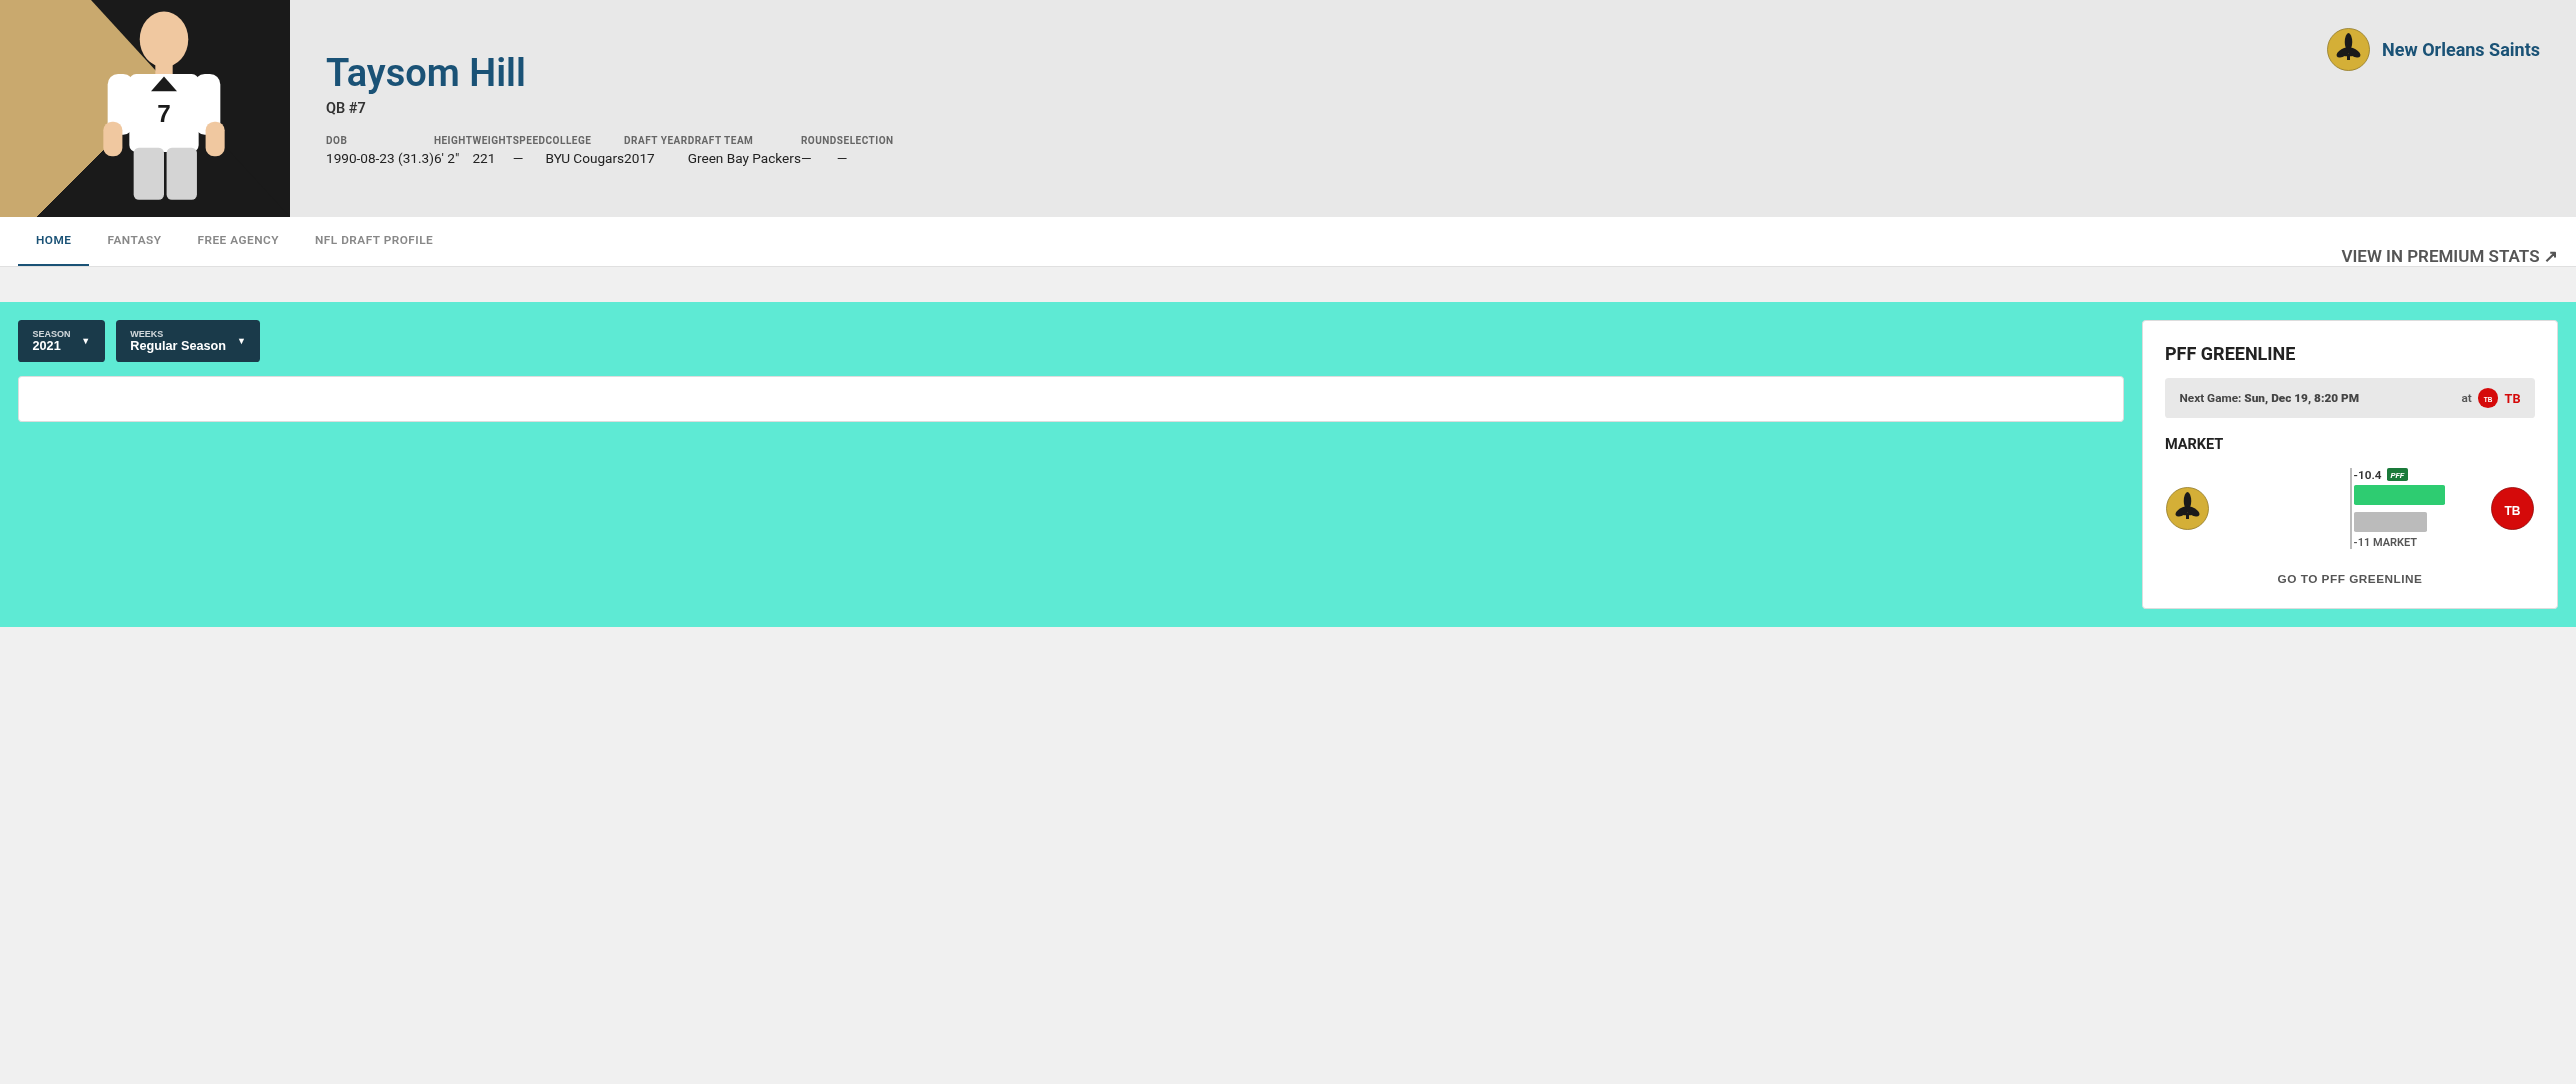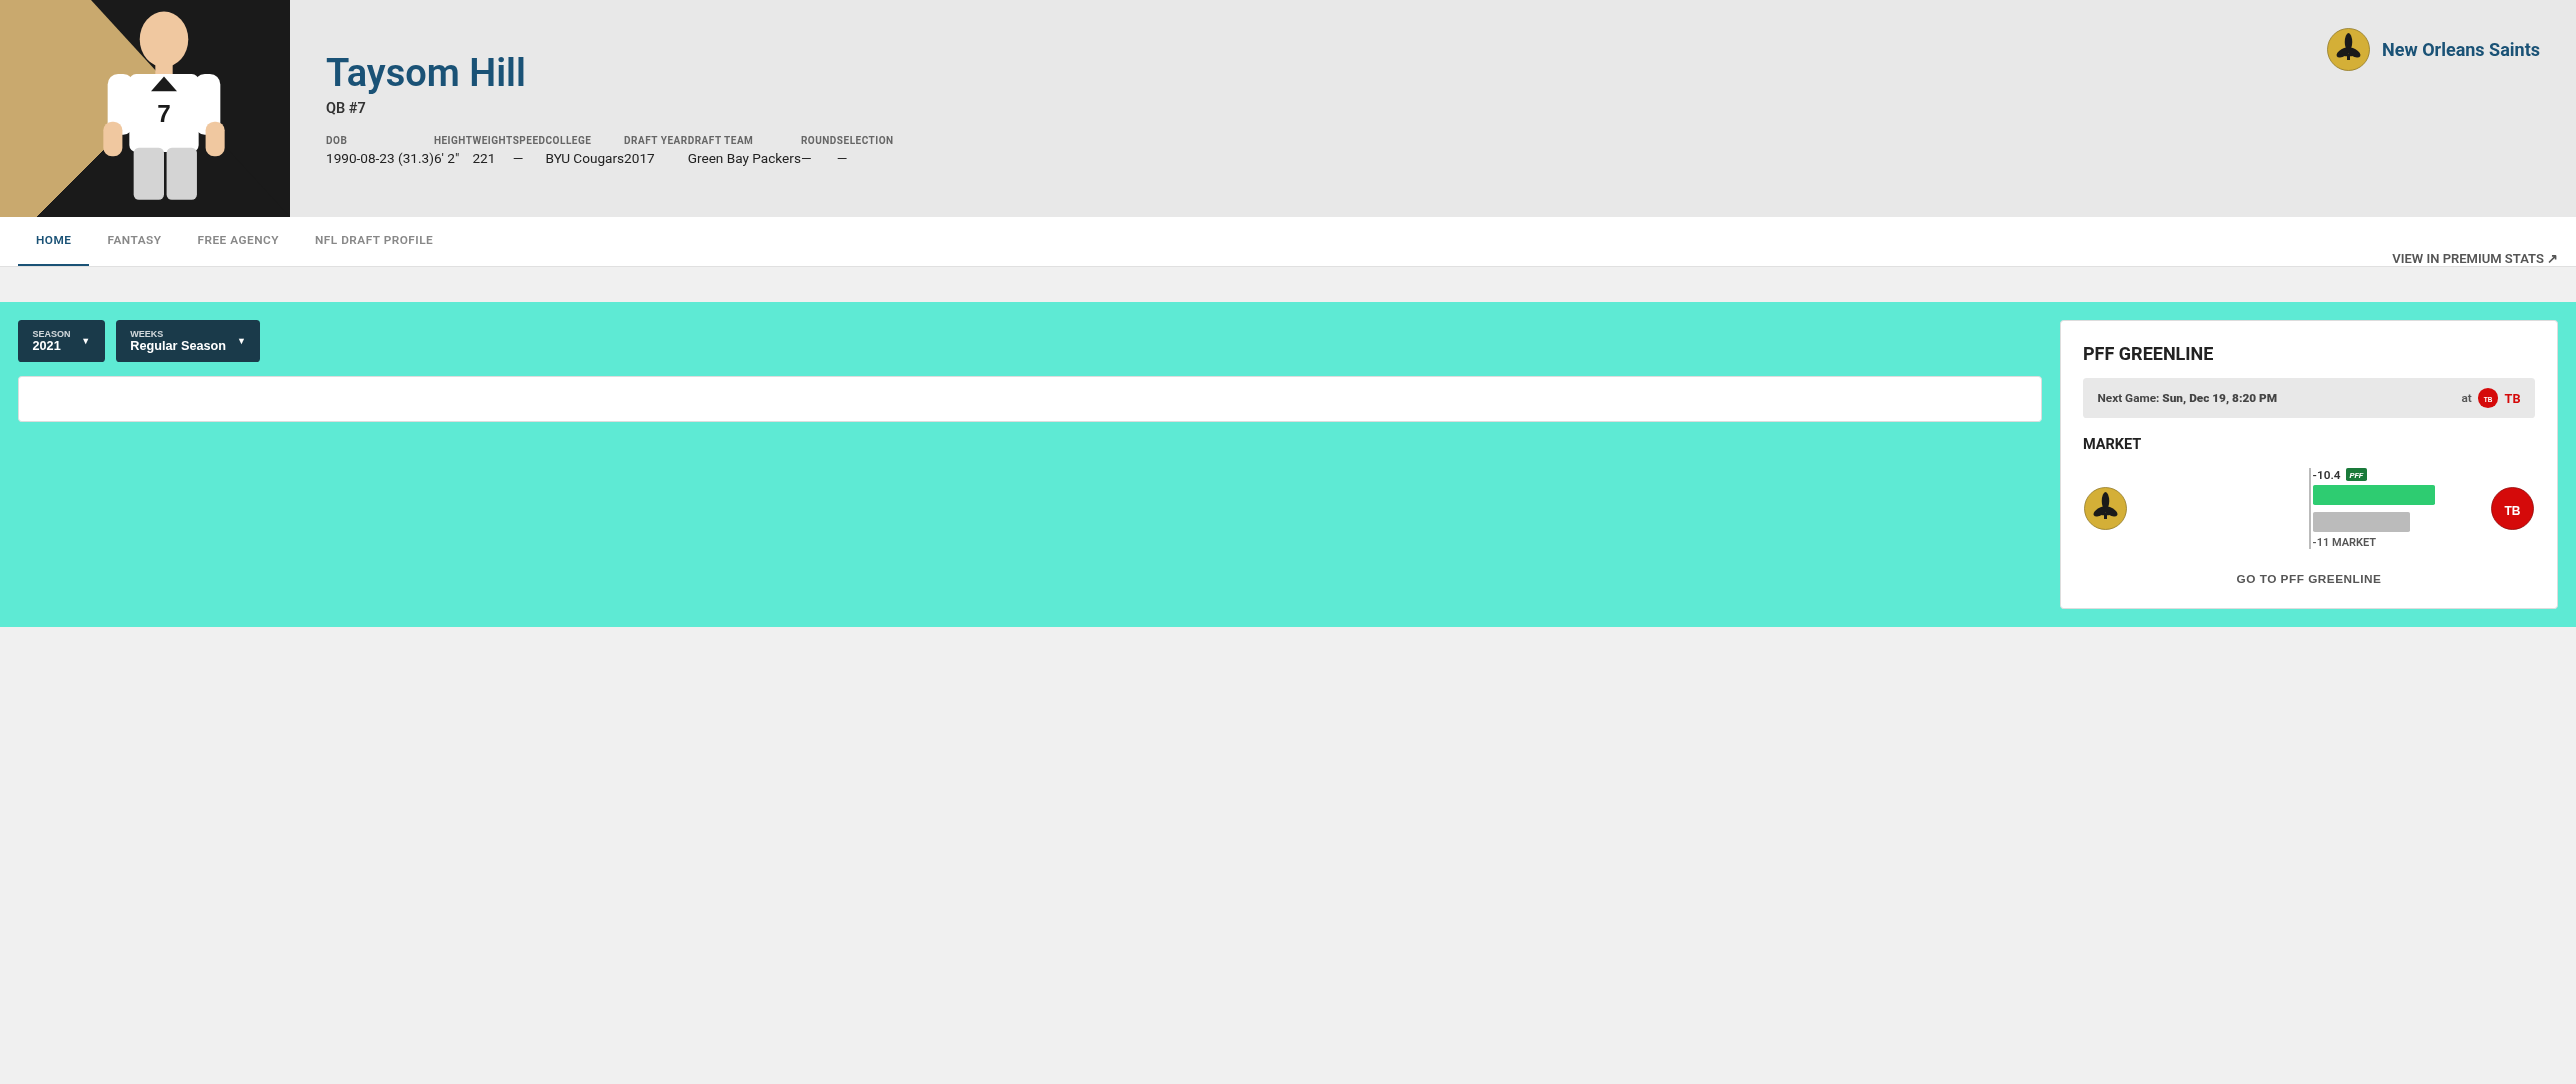--- a/index.html
+++ b/index.html
@@ -145,21 +145,21 @@
       letter-spacing: 0.5px;
       text-decoration: none;
     }
 
     .nav-tab.active {
       color: #1a5276;
       border-bottom-color: #1a5276;
     }
 
     .view-premium {
-      font-size: 13px;
+      font-size: 17px;
       color: #555;
       font-weight: 600;
       cursor: pointer;
       display: flex;
       align-items: center;
       gap: 4.5px;
       text-decoration: none;
     }
 
     
@@ -260,21 +260,21 @@
     }
 
     .stats-note {
       font-size: 11px;
       color: #666;
       font-style: italic;
     }
 
     
     .right-panel {
-      width: 498px;
+      width: 416px;
       flex-shrink: 0;
     }
 
     .greenline-card {
       background: #fff;
       border: 0.9px solid #ddd;
       border-radius: 3.6px;
       padding: 22px;
     }
 

